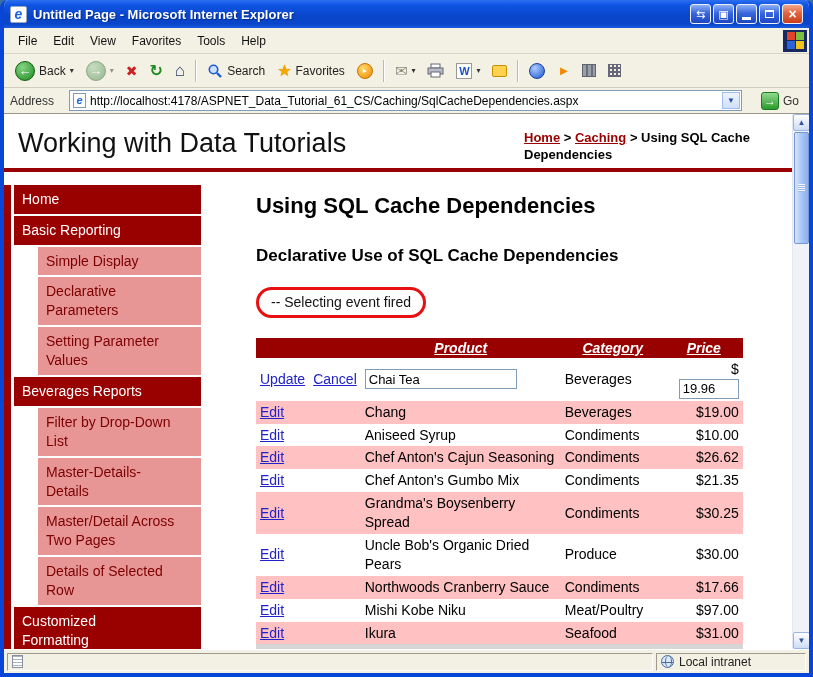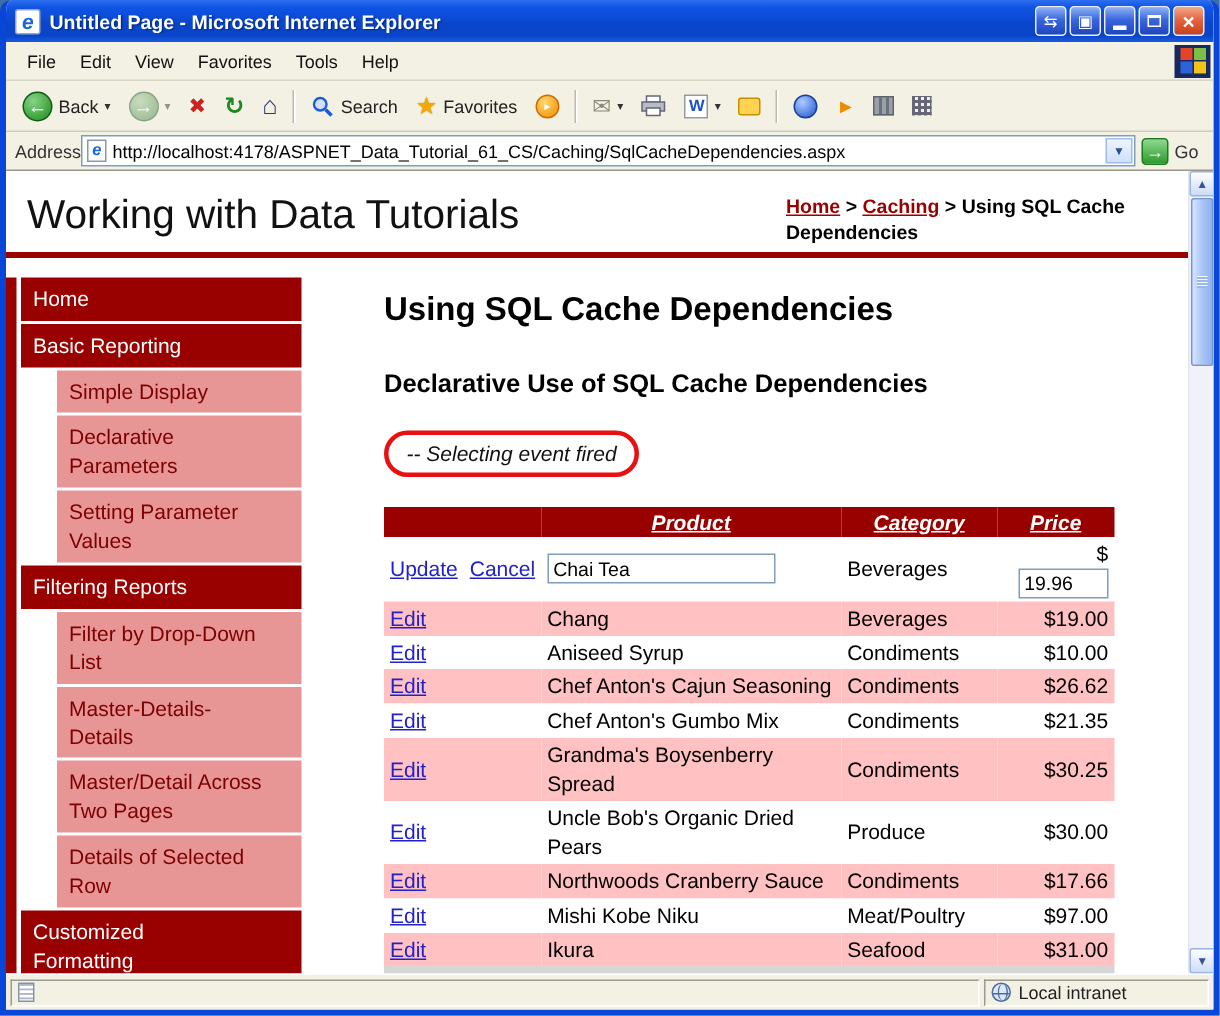--- a/index.html
+++ b/index.html
@@ -56,21 +56,21 @@
   .ic-sphere{width:16px;height:16px;border-radius:50%;border:1px solid #1a3f9a;
     background:radial-gradient(circle at 35% 30%,#aecbff,#1a56d0);}
   .ic-orange{color:#f08a00;font-size:13px;}
   .ic-building{width:14px;height:13px;background:#9aa0a8;border:1px solid #5d6470;
     background-image:linear-gradient(90deg,transparent 0 3px,#6b717c 3px 5px,transparent 5px 8px,#6b717c 8px 10px,transparent 10px);}
   .ic-grid{width:13px;height:13px;
     background-image:repeating-linear-gradient(0deg,#667 0 2px,transparent 2px 4px),
                      repeating-linear-gradient(90deg,#667 0 2px,transparent 2px 4px);}
 
   
-  .addressbar{height:26px;flex:none;display:flex;align-items:center;gap:0;background:#f3f1e4;
+  .addressbar{height:26px;flex:none;display:flex;align-items:center;gap:15px;background:#f3f1e4;
     border-bottom:1px solid #9a968a;padding:0 6px;font-size:12px;color:#333;}
   .addr-field{flex:1;height:21px;background:#fff;border:1px solid #7f9db9;display:flex;align-items:center;
     gap:4px;padding:1px 1px 1px 3px;}
   .page-ico{width:13px;height:15px;background:#fff;border:1px solid #8899aa;color:#1a66d8;font-weight:bold;
     font-style:italic;font-size:11px;line-height:13px;text-align:center;flex:none;}
   .addr-url{flex:1;border:none;outline:none;font-size:12px;font-family:inherit;color:#000;padding:0;}
   .addr-drop{width:18px;height:17px;flex:none;background:linear-gradient(#eef4fe,#cfe0f8);
     border:1px solid #9ebcf0;color:#2a4f9d;font-size:8px;display:grid;place-items:center;cursor:pointer;}
   .go-wrap{display:flex;align-items:center;gap:4px;padding:0 4px;cursor:pointer;}
   .go-icon{width:18px;height:18px;border-radius:3px;border:1px solid #1c7a1c;color:#fff;display:grid;
@@ -92,21 +92,21 @@
   .nav{flex:1;display:flex;flex-direction:column;gap:2px;}
   .nav-item{font-size:14px;padding:5px 8px;cursor:pointer;line-height:1.35;}
   .nav-parent{background:#990000;color:#fff;}
   .nav-child{background:#e89596;color:#7b0000;margin-left:24px;padding-right:20px;}
   .nav-parent.wrap{padding-right:70px;}
 
   .main{flex:1;padding:0 0 0 55px;}
   .h1{font-size:22px;font-weight:bold;color:#000;margin:8px 0 0;}
   .h2{font-size:17px;font-weight:bold;color:#000;margin:27px 0 0;}
   .event-badge{display:inline-block;margin-top:21px;border:3px solid #e81010;border-radius:16px;
-    padding:4px 12px 5px;font-size:14px;color:#111;font-style:italic;}
+    padding:4px 12px 5px;font-size:14px;color:#111;}
 
   .grid{margin-top:20px;border-collapse:collapse;font-size:14px;color:#000;}
   .grid th{background:#990000;color:#fff;font-weight:bold;padding:2px 4px;font-style:italic;}
   .grid th span{text-decoration:underline;cursor:pointer;}
   .col-act{width:100px;} .col-prod{width:200px;} .col-cat{width:104px;} .col-price{width:78px;}
   .grid td{padding:2px 4px;vertical-align:middle;line-height:1.35;}
   .r-pink td{background:#ffc1c1;}
   .r-white td{background:#ffffff;}
   .c-price{text-align:right;}
   a.lnk{color:#2222cc;text-decoration:underline;cursor:pointer;}
@@ -275,21 +275,21 @@
       <div class="page-body">
 
         <div class="sidebar">
           <div class="side-strip"></div>
           <div class="nav">
             <div class="nav-item nav-parent">Home</div>
             <div class="nav-item nav-parent">Basic Reporting</div>
             <div class="nav-item nav-child">Simple Display</div>
             <div class="nav-item nav-child">Declarative Parameters</div>
             <div class="nav-item nav-child">Setting Parameter Values</div>
-            <div class="nav-item nav-parent">Filtering Reports</div>
+            <div class="nav-item nav-parent">Beverages Reports</div>
             <div class="nav-item nav-child">Filter by Drop-Down List</div>
             <div class="nav-item nav-child">Master-Details-Details</div>
             <div class="nav-item nav-child">Master/Detail Across Two Pages</div>
             <div class="nav-item nav-child">Details of Selected Row</div>
             <div class="nav-item nav-parent wrap">Customized Formatting</div>
             <div class="nav-item nav-child">Format Colors</div>
           </div>
         </div>
 
         <div class="main">

